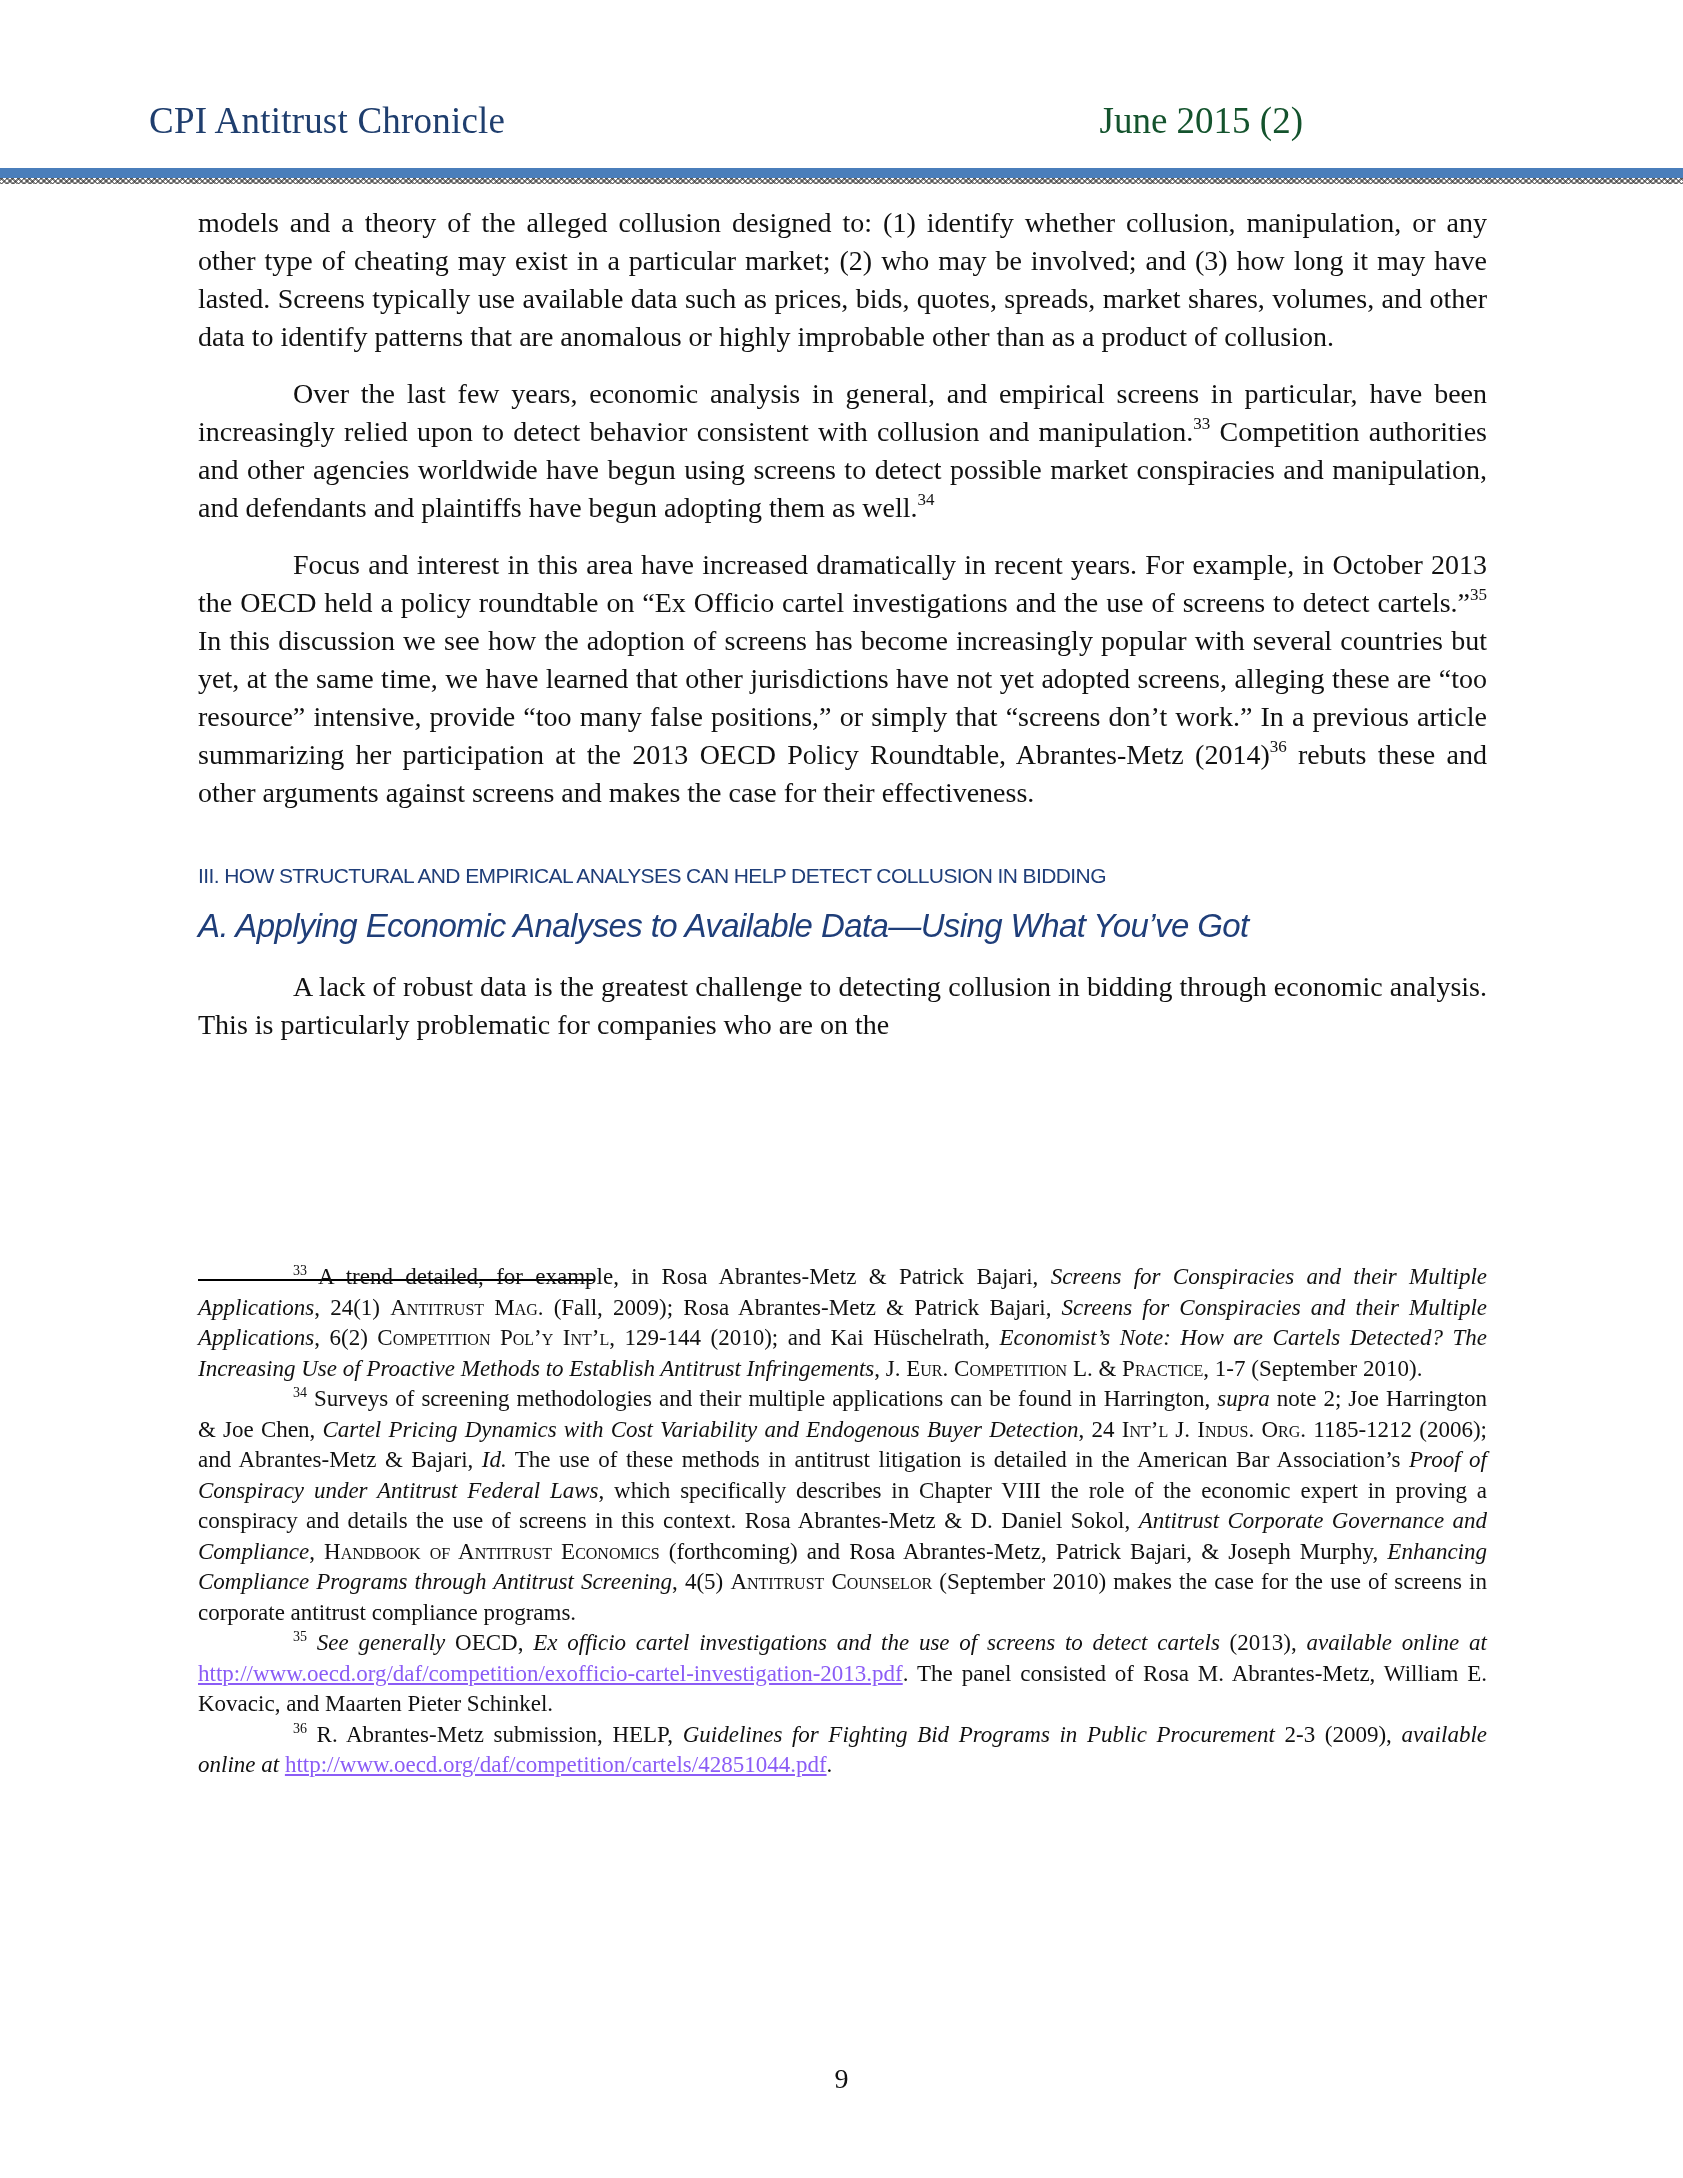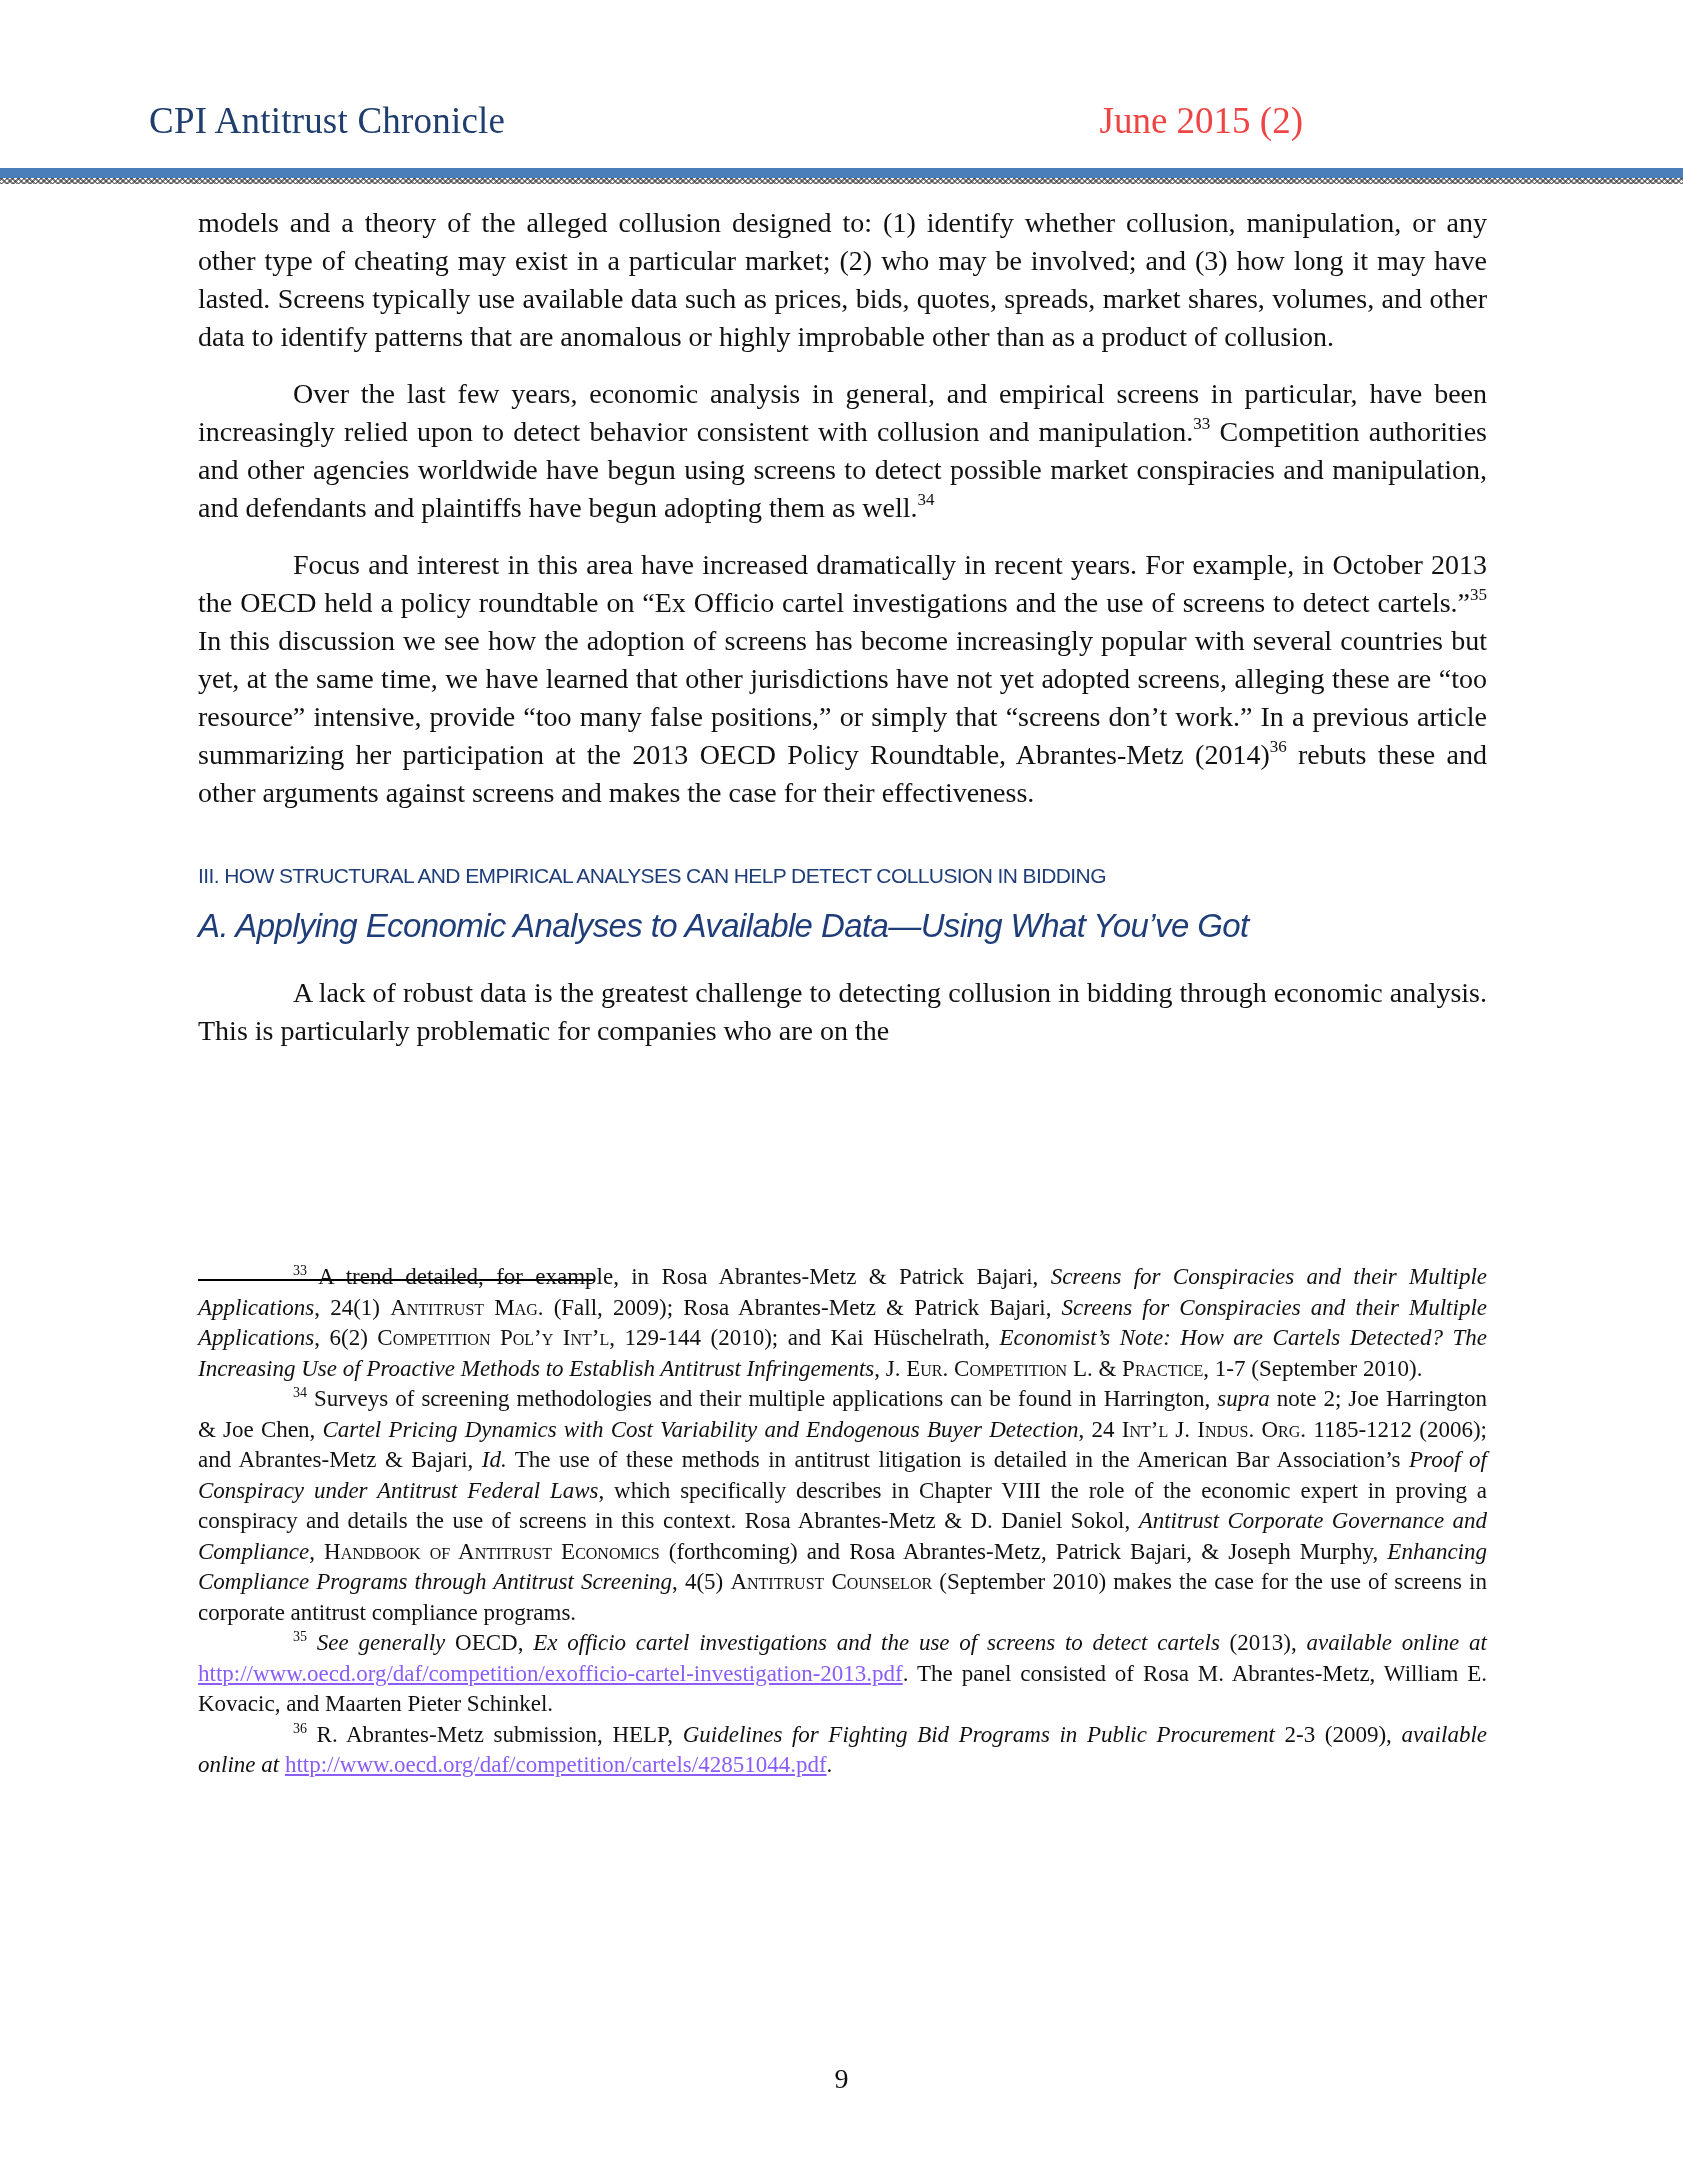--- a/index.html
+++ b/index.html
@@ -2,40 +2,40 @@
 <html><head>
 <meta charset="utf-8">
 <style>
   html, body { margin: 0; padding: 0; background: #ffffff; }
   body { width: 1683px; height: 2178px; position: relative; overflow: hidden;
          font-family: "DejaVu Serif", "Liberation Serif", serif; color: #111; }
 
   .page-header { position: absolute; left: 0; top: 0; width: 1499px; height: 188px; }
   .hdr-title { position: absolute; left: 149px; top: 99px; font-size: 37px; color: #1f3e6e;
                font-family: "Liberation Serif", serif; letter-spacing: 0.2px; }
-  .hdr-date { position: absolute; right: 196px; top: 99px; font-size: 37px; color: #ef4444;
+  .hdr-date { position: absolute; right: 196px; top: 99px; font-size: 37px; color: #14532d;
               font-family: "Liberation Serif", serif; }
   .hdr-rule { position: absolute; left: 0; top: 168px; width: 1683px; height: 10px; background: #4a7ebb; }
   .hdr-rule-pattern { position: absolute; left: 0; top: 178px; width: 1683px; height: 6px;
     background-image: repeating-linear-gradient(45deg, #7a7a7a 0 2px, #ffffff 2px 4px),
                       repeating-linear-gradient(-45deg, #7a7a7a 0 2px, #ffffff 2px 4px);
     background-blend-mode: multiply; opacity: 0.85; }
 
   .content { position: absolute; left: 198px; top: 204px; width: 1289px; }
   .body-text { font-family: "Liberation Serif", serif; font-size: 28px; line-height: 38px;
                text-align: justify; margin: 0; }
   .body-text.indent { text-indent: 95px; }
   .para-gap { margin-top: 19px; }
   sup.fn { font-size: 17px; line-height: 0; vertical-align: 12px; }
 
   .section-heading { font-family: "Liberation Sans", sans-serif; color: #1f3e79; font-size: 21px;
                      line-height: 36px; margin: 46px 0 0 0; letter-spacing: -0.6px; font-weight: normal; }
   .subsection-heading { font-family: "Liberation Sans", sans-serif; color: #1f3e79; font-size: 33px;
                         font-style: italic; margin: 14px 0 0 0; letter-spacing: -0.6px; font-weight: normal; line-height: 36px; }
-  .after-sub { margin-top: 30px; }
+  .after-sub { margin-top: 24px; }
 
   .fn-rule { position: absolute; left: 198px; top: 1279px; width: 396px; height: 2px; background: #000; }
 
   .footnotes { position: absolute; left: 198px; top: 1262px; width: 1289px; }
   .footnote { font-family: "Liberation Serif", serif; font-size: 23px; line-height: 30.5px;
               text-align: justify; text-indent: 95px; margin: 0; }
   .footnote sup { font-size: 14px; line-height: 0; vertical-align: 9px; }
   .footnote em { font-style: italic; }
   .sc { font-variant: small-caps; }
   .footnote a { color: #8b5cf6; }

